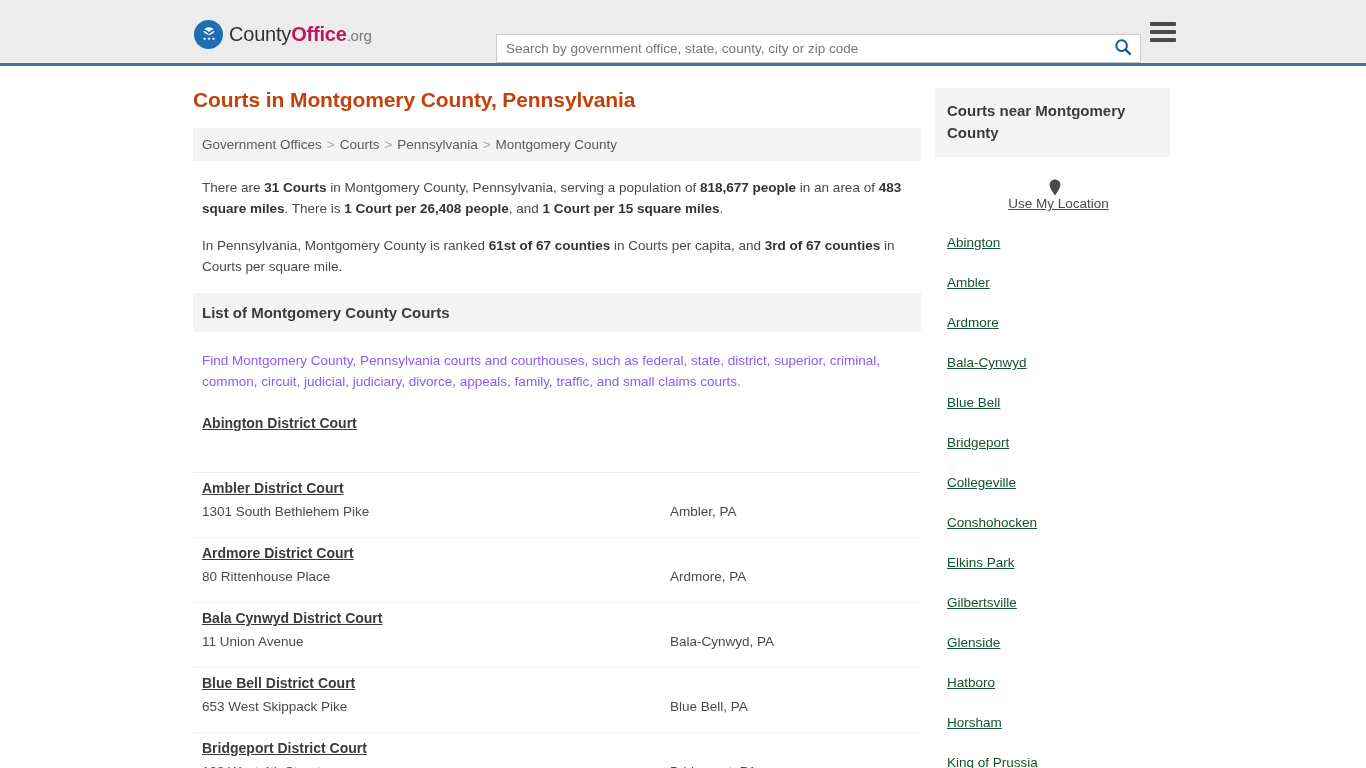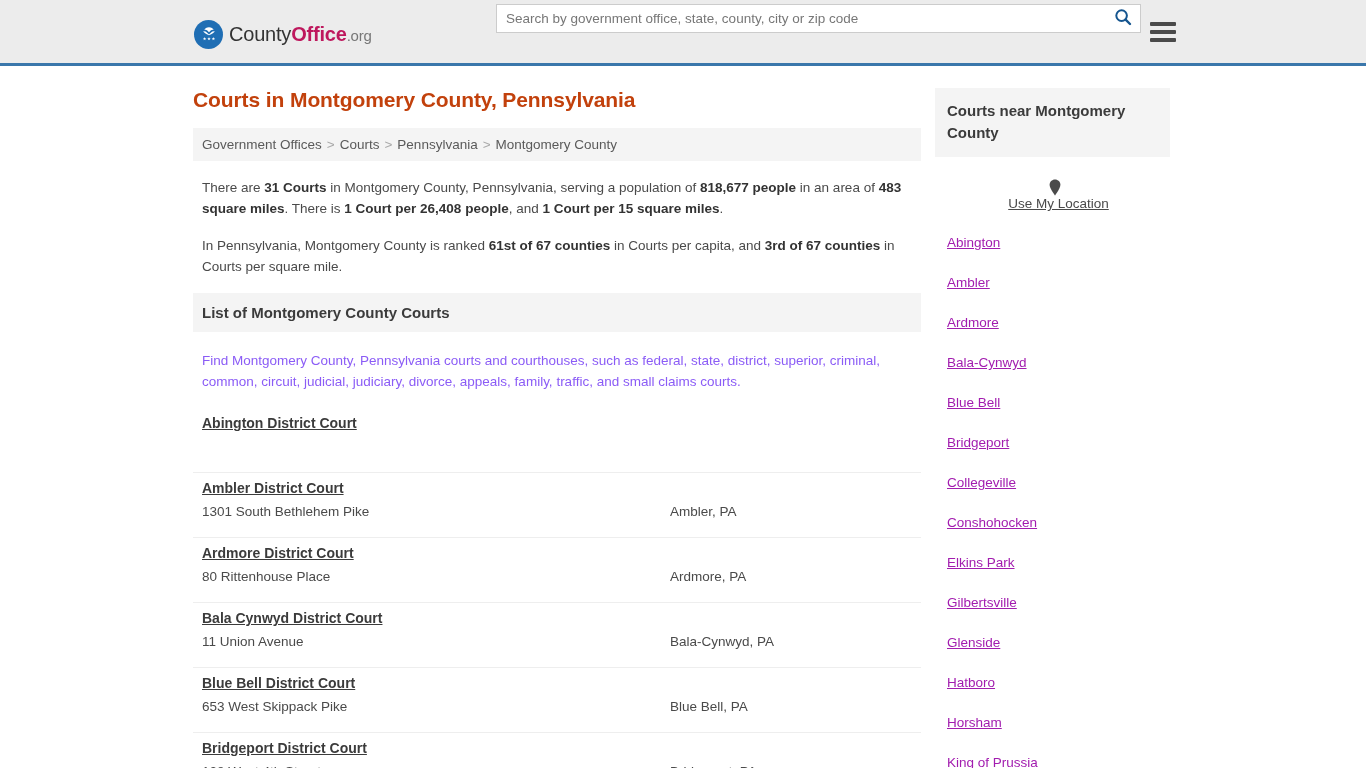--- a/index.html
+++ b/index.html
@@ -38,21 +38,21 @@
     font-size: 20px;
     letter-spacing: -0.2px;
     white-space: nowrap;
   }
   .brand-text .b1 { color: #333333; }
   .brand-text .b2 { color: #be185d; font-weight: bold; }
   .brand-text .b3 { color: #777777; font-size: 15px; }
 
   .search-wrap {
     position: absolute;
-    left: 496px; top: 4px;
+    left: 496px; top: 34px;
     width: 645px; height: 29px;
     background: #ffffff;
     border: 1px solid #cccccc;
     display: flex; align-items: center;
   }
   .search-input {
     flex: 1;
     height: 27px;
     border: 0; outline: none;
     padding: 0 8px 0 9px;
@@ -216,21 +216,21 @@
     cursor: pointer;
   }
   .near-list {
     list-style: none;
     margin: 0;
     padding: 0 0 0 12px;
   }
   .near-list li { margin-top: 22px; }
   .near-list a {
     font-size: 13.5px;
-    color: #a21caf;
+    color: #14532d;
     text-align: center;
   }
 </style>
 </head>
 <body>
 
 <div class="site-header">
 
   <a class="brand" href="#">
     <span class="brand-mark">

